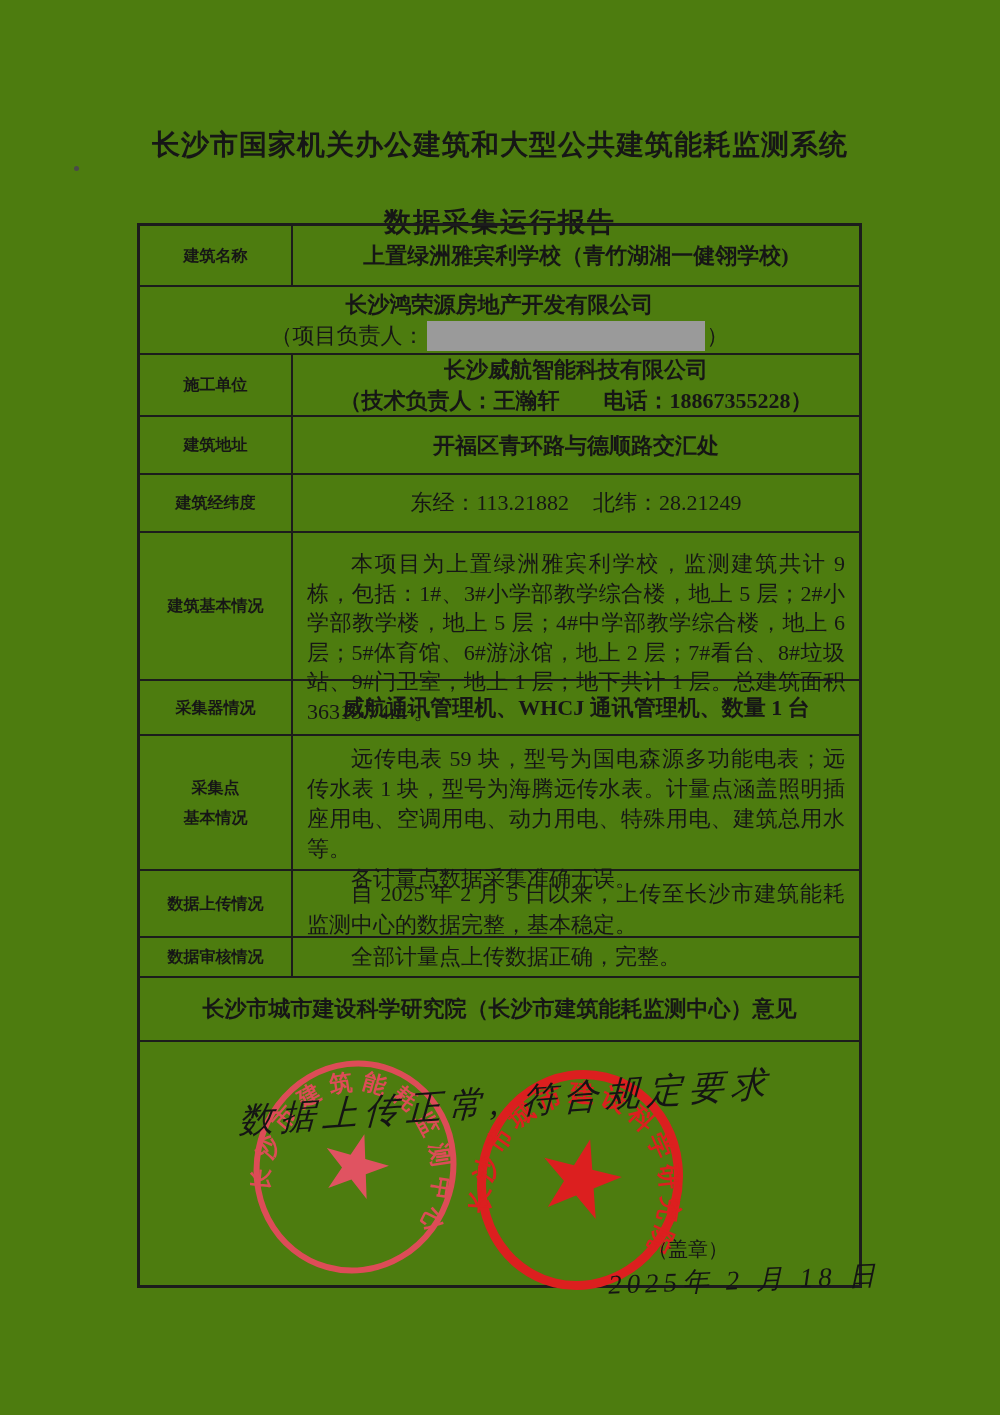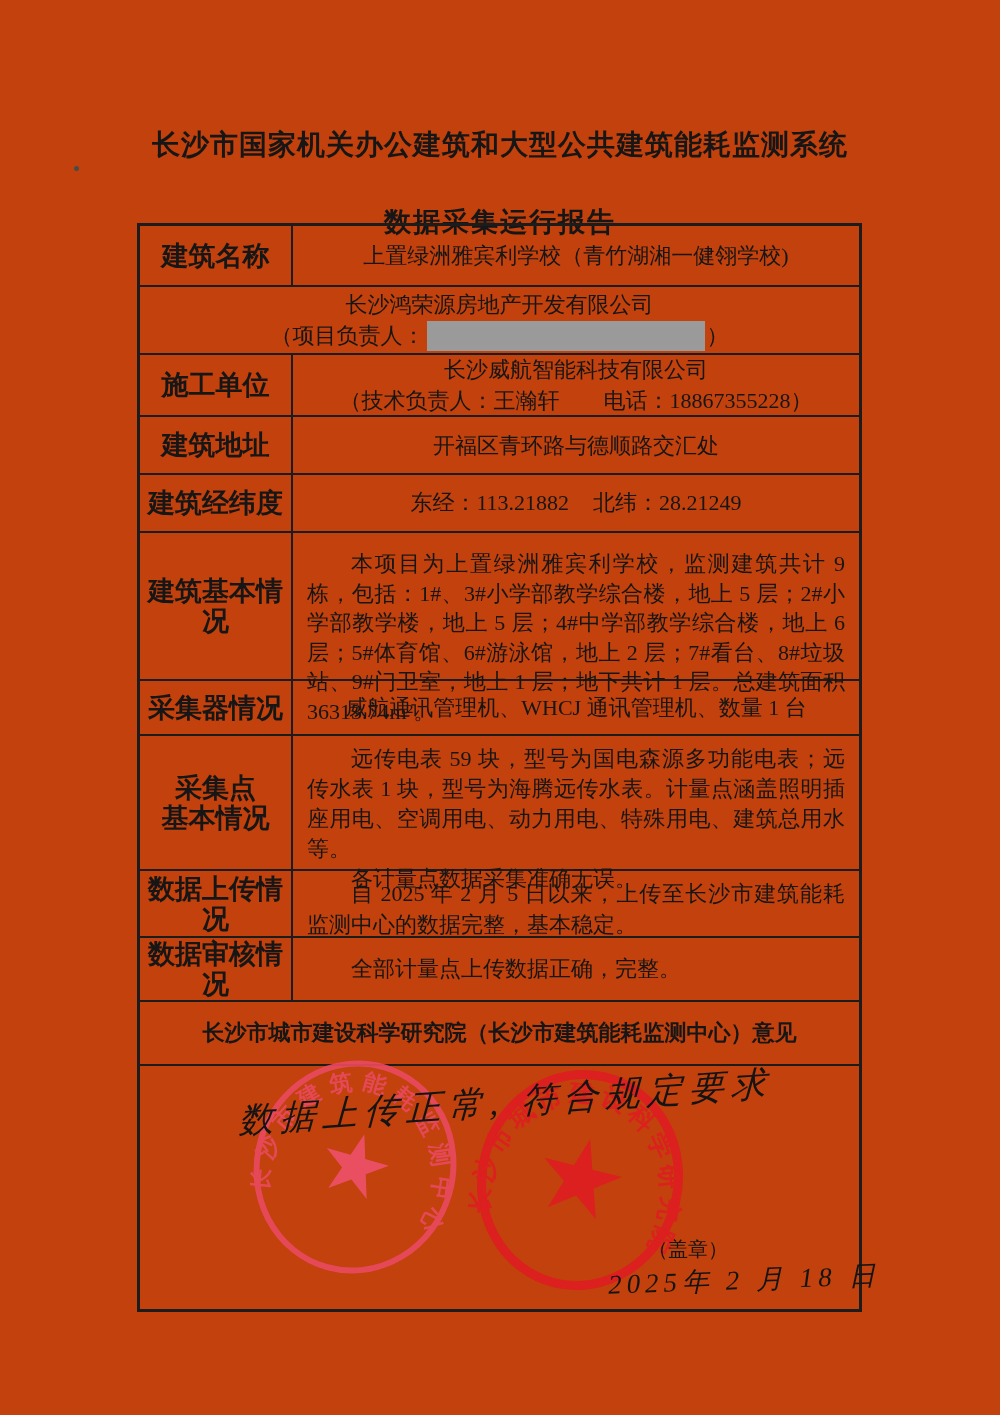--- a/index.html
+++ b/index.html
@@ -1,17 +1,17 @@
 <!DOCTYPE html>
 <html><head>
 <meta charset="utf-8">
 <style>
   html,body{margin:0;padding:0;background:#ffffff;}
   .page{
-    position:relative;width:1000px;height:1415px;background:#c2410c;
+    position:relative;width:1000px;height:1415px;background:#4d7c0f;
     font-family:"Liberation Serif", serif;color:#1b1b1b;overflow:hidden;
   }
   .title1{
     position:absolute;left:0;top:126px;width:1000px;text-align:center;
     font-family:"Liberation Sans", sans-serif;font-weight:bold;font-size:28px;
     letter-spacing:1px;color:#161616;
   }
   .title2{
     position:absolute;left:0;top:204px;width:1000px;text-align:center;
     font-family:"Liberation Sans", sans-serif;font-weight:bold;font-size:27px;
@@ -20,30 +20,30 @@
   .speck{position:absolute;left:74px;top:166px;width:5px;height:5px;border-radius:50%;background:#4a4a4a;}
   .doc-table{
     position:absolute;left:137px;top:223px;width:725px;
     border:3px solid #1c1c1c;box-sizing:border-box;background:transparent;
   }
   .row{display:flex;border-top:2px solid #1c1c1c;box-sizing:border-box;}
   .row:first-child{border-top:none;}
   .lbl{
     width:153px;flex:0 0 153px;border-right:2px solid #1c1c1c;box-sizing:border-box;
     display:flex;flex-direction:column;align-items:center;justify-content:center;
-    font-family:"Liberation Sans", sans-serif;font-weight:bold;font-size:27px;color:#161616;
+    font-family:"Liberation Sans", sans-serif;font-weight:bold;font-size:16px;color:#161616;
     line-height:30px;text-align:center;padding:2px 4px;
   }
   .val{
     flex:1;display:flex;flex-direction:column;align-items:center;justify-content:center;
     font-size:22px;color:#161616;box-sizing:border-box;padding:2px 10px;
   }
   .val.paragraph{align-items:stretch;justify-content:flex-start;padding:16px 14px;}
   .p-ind{ text-indent:2em;text-align:justify;line-height:29.5px;margin:0; }
-  .center-line{text-align:right;line-height:31px;}
+  .center-line{text-align:right;line-height:31px;font-weight:bold;}
   .coord-wrap{display:flex;gap:24px;justify-content:center;align-items:center;}
   .inline-line{display:flex;align-items:center;justify-content:center;line-height:32px;text-align:right;}
   .redact{display:inline-block;width:278px;height:30px;background:#9a9a9a;margin:0 2px;vertical-align:middle;}
   .opinion-hdr{
     border-top:2px solid #1c1c1c;display:flex;align-items:center;justify-content:center;
     font-family:"Liberation Sans", sans-serif;font-weight:bold;font-size:22px;color:#161616;
   }
   .stamp-cell{position:relative;border-top:2px solid #1c1c1c;}
   .seal{position:absolute;}
   .handnote{
@@ -143,21 +143,21 @@
       </div>
     </div>
 
     <div class="row" style="height:67px">
       <div class="lbl">数据上传情况</div>
       <div class="val paragraph" style="padding-top:7px">
         <p class="p-ind" style="line-height:31px">自 2025 年 2 月 5 日以来，上传至长沙市建筑能耗监测中心的数据完整，基本稳定。</p>
       </div>
     </div>
 
-    <div class="row" style="height:64px">
+    <div class="row" style="height:40px">
       <div class="lbl">数据审核情况</div>
       <div class="val paragraph" style="justify-content:center">
         <p class="p-ind">全部计量点上传数据正确，完整。</p>
       </div>
     </div>
 
     <div class="opinion-hdr" style="height:62px">长沙市城市建设科学研究院（长沙市建筑能耗监测中心）意见</div>
 
     <div class="stamp-cell" style="height:243px"></div>
   </div>

